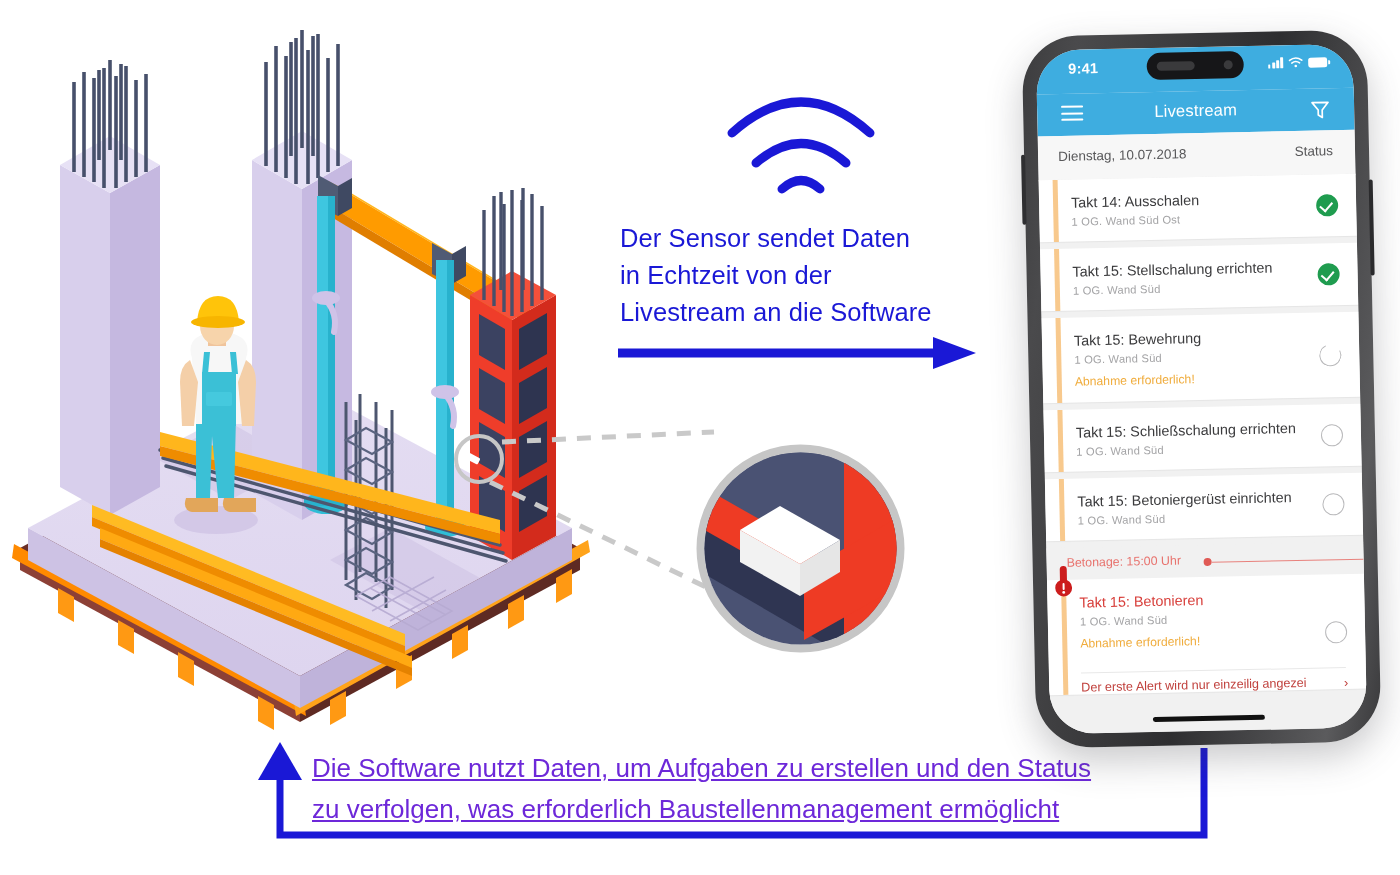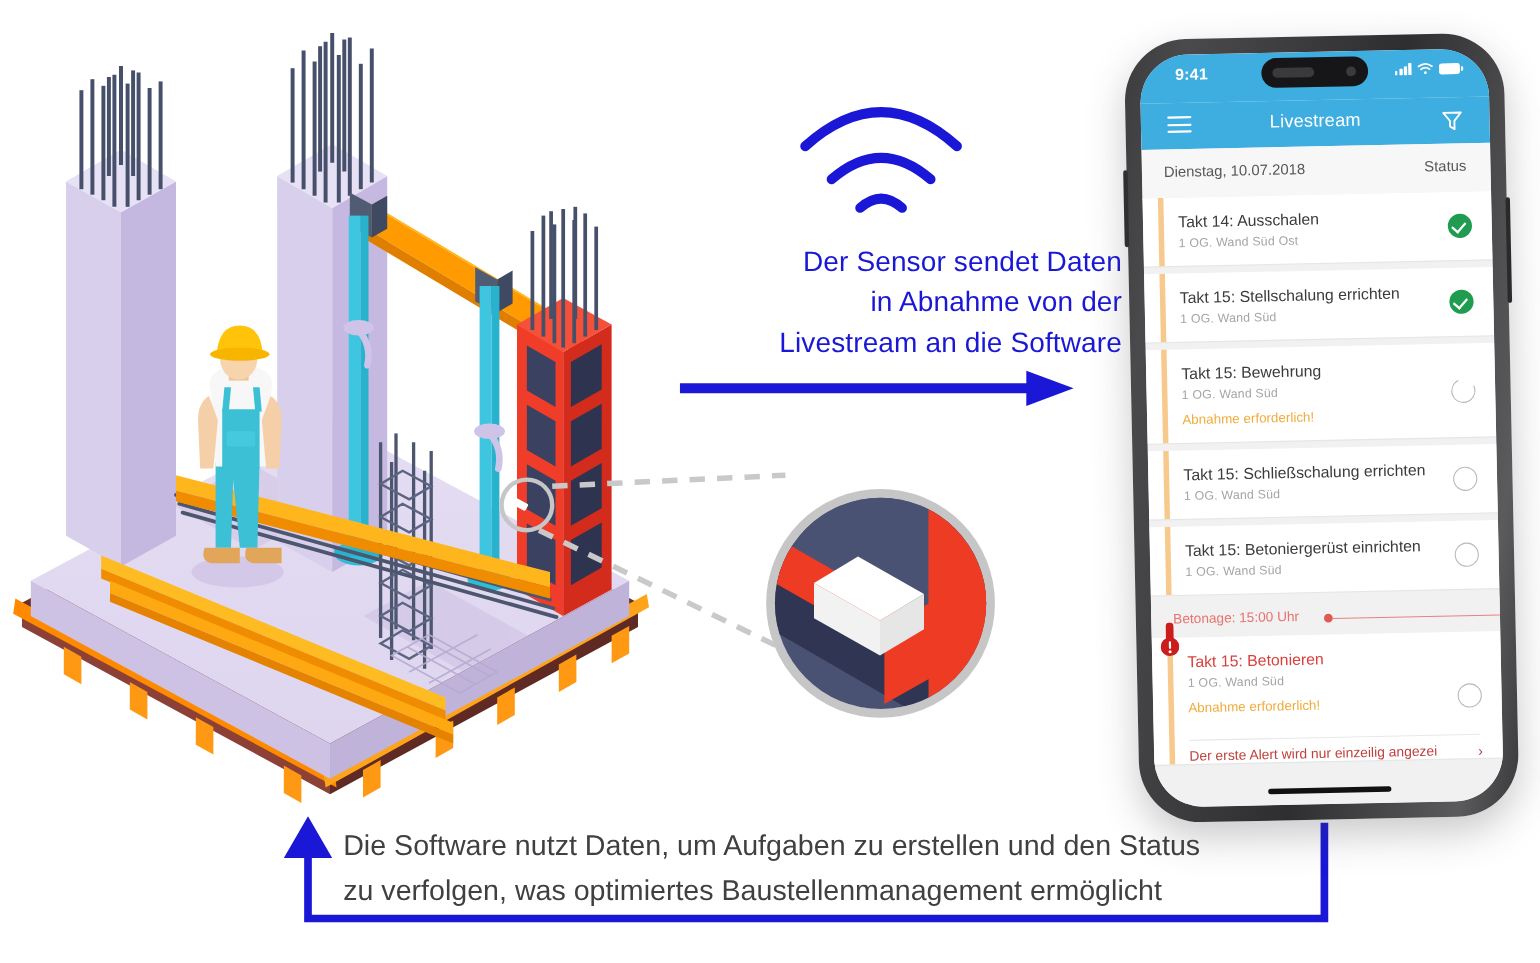--- a/index.html
+++ b/index.html
@@ -14,28 +14,28 @@
 
   
   #wifi{position:absolute;left:716px;top:85px;width:170px;height:115px;}
 
   
   .anno-top{
     position:absolute;left:620px;top:220px;width:400px;
     color:#1a18d6;font-size:25.5px;line-height:37px;font-weight:400;
     letter-spacing:.1px;
   }
-  .anno-top div{white-space:nowrap;text-align:right;}
+  .anno-top div{white-space:nowrap;}
   #arrow-right{position:absolute;left:618px;top:335px;width:360px;height:36px;}
 
   
   #callout-bottom{position:absolute;left:258px;top:742px;width:952px;height:100px;}
   .anno-bottom{
     position:absolute;left:312px;top:748px;width:900px;
-    color:#404040;font-size:26px;line-height:41px;letter-spacing:0;
+    color:#6d28d9;font-size:26px;line-height:41px;letter-spacing:0;text-decoration:underline;
   }
   .anno-bottom div{white-space:nowrap;}
 
   
   #magnifier{position:absolute;left:694px;top:442px;width:213px;height:213px;}
   #leader{position:absolute;left:440px;top:420px;width:290px;height:220px;}
 
   
   #phone{
     position:absolute;left:1029px;top:33px;width:345px;height:712px;
@@ -380,35 +380,35 @@
   <svg id="wifi" viewBox="0 0 170 115">
     <g fill="none" stroke="#1a18d6" stroke-width="9" stroke-linecap="round">
       <path d="M16 48 Q85 -14 154 48"></path>
       <path d="M40 78 Q85 39 130 78"></path>
       <path d="M66 104 Q85 87 104 104"></path>
     </g>
   </svg>
 
   <div class="anno-top">
     <div>Der Sensor sendet Daten</div>
-    <div>in Abnahme von der</div>
+    <div>in Echtzeit von der</div>
     <div>Livestream an die Software</div>
   </div>
   <svg id="arrow-right" viewBox="0 0 360 36">
     <line x1="0" y1="18" x2="318" y2="18" stroke="#1a18d6" stroke-width="9"></line>
     <polygon points="315,2 358,18 315,34" fill="#1a18d6"></polygon>
   </svg>
 
   <svg id="callout-bottom" viewBox="0 0 952 100">
     <polyline points="22,34 22,93 946,93 946,6" fill="none" stroke="#1a18d6" stroke-width="7"></polyline>
     <polygon points="22,0 44,38 0,38" fill="#1a18d6"></polygon>
   </svg>
   <div class="anno-bottom">
     <div>Die Software nutzt Daten, um Aufgaben zu erstellen und den Status</div>
-    <div>zu verfolgen, was optimiertes Baustellenmanagement ermöglicht</div>
+    <div>zu verfolgen, was erforderlich Baustellenmanagement ermöglicht</div>
   </div>
 
   <div id="phone">
     <div class="phone-body"></div>
     <div class="phone-side"></div>
     <div class="phone-side2"></div>
 
     <div class="phone-screen">
 
       <div class="statusbar">

